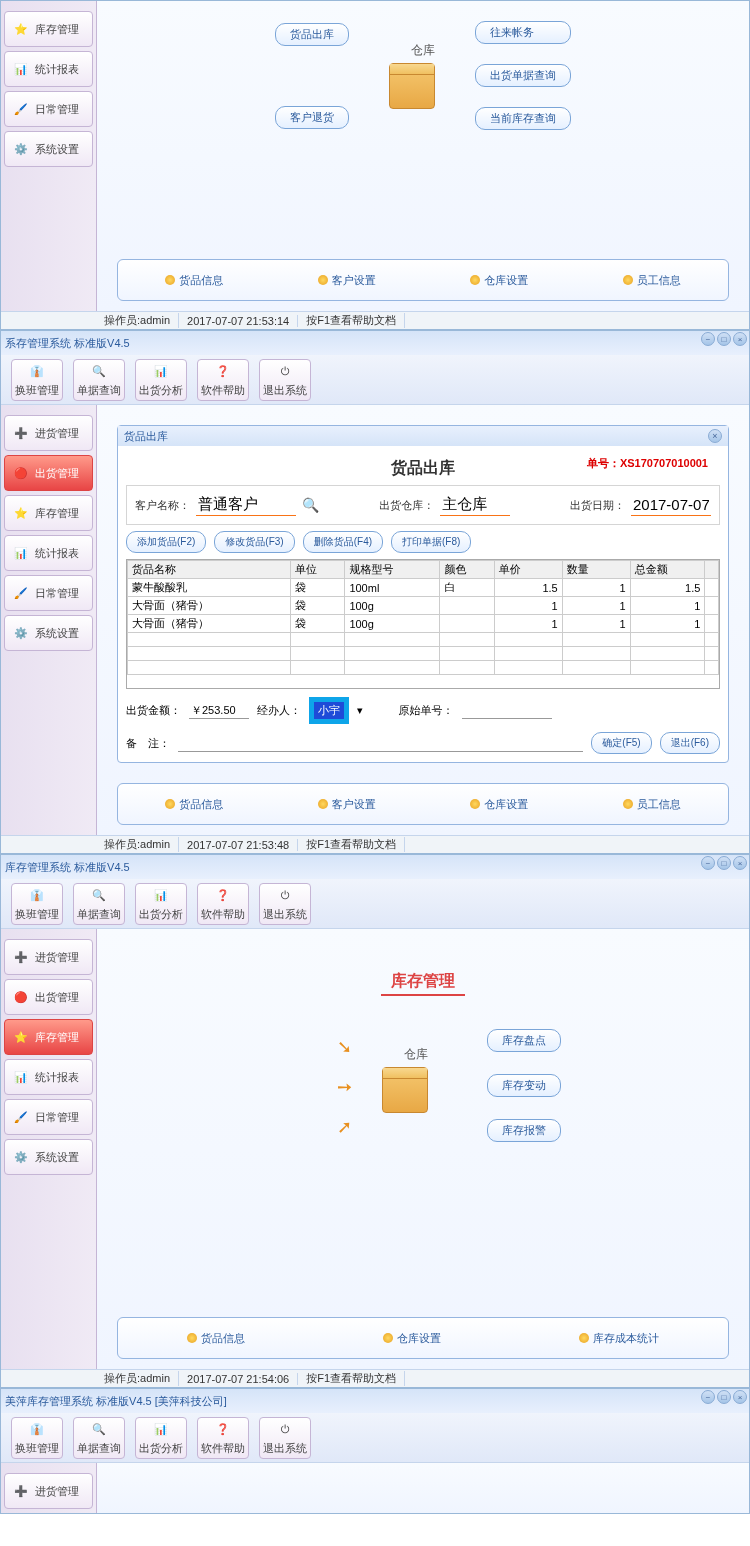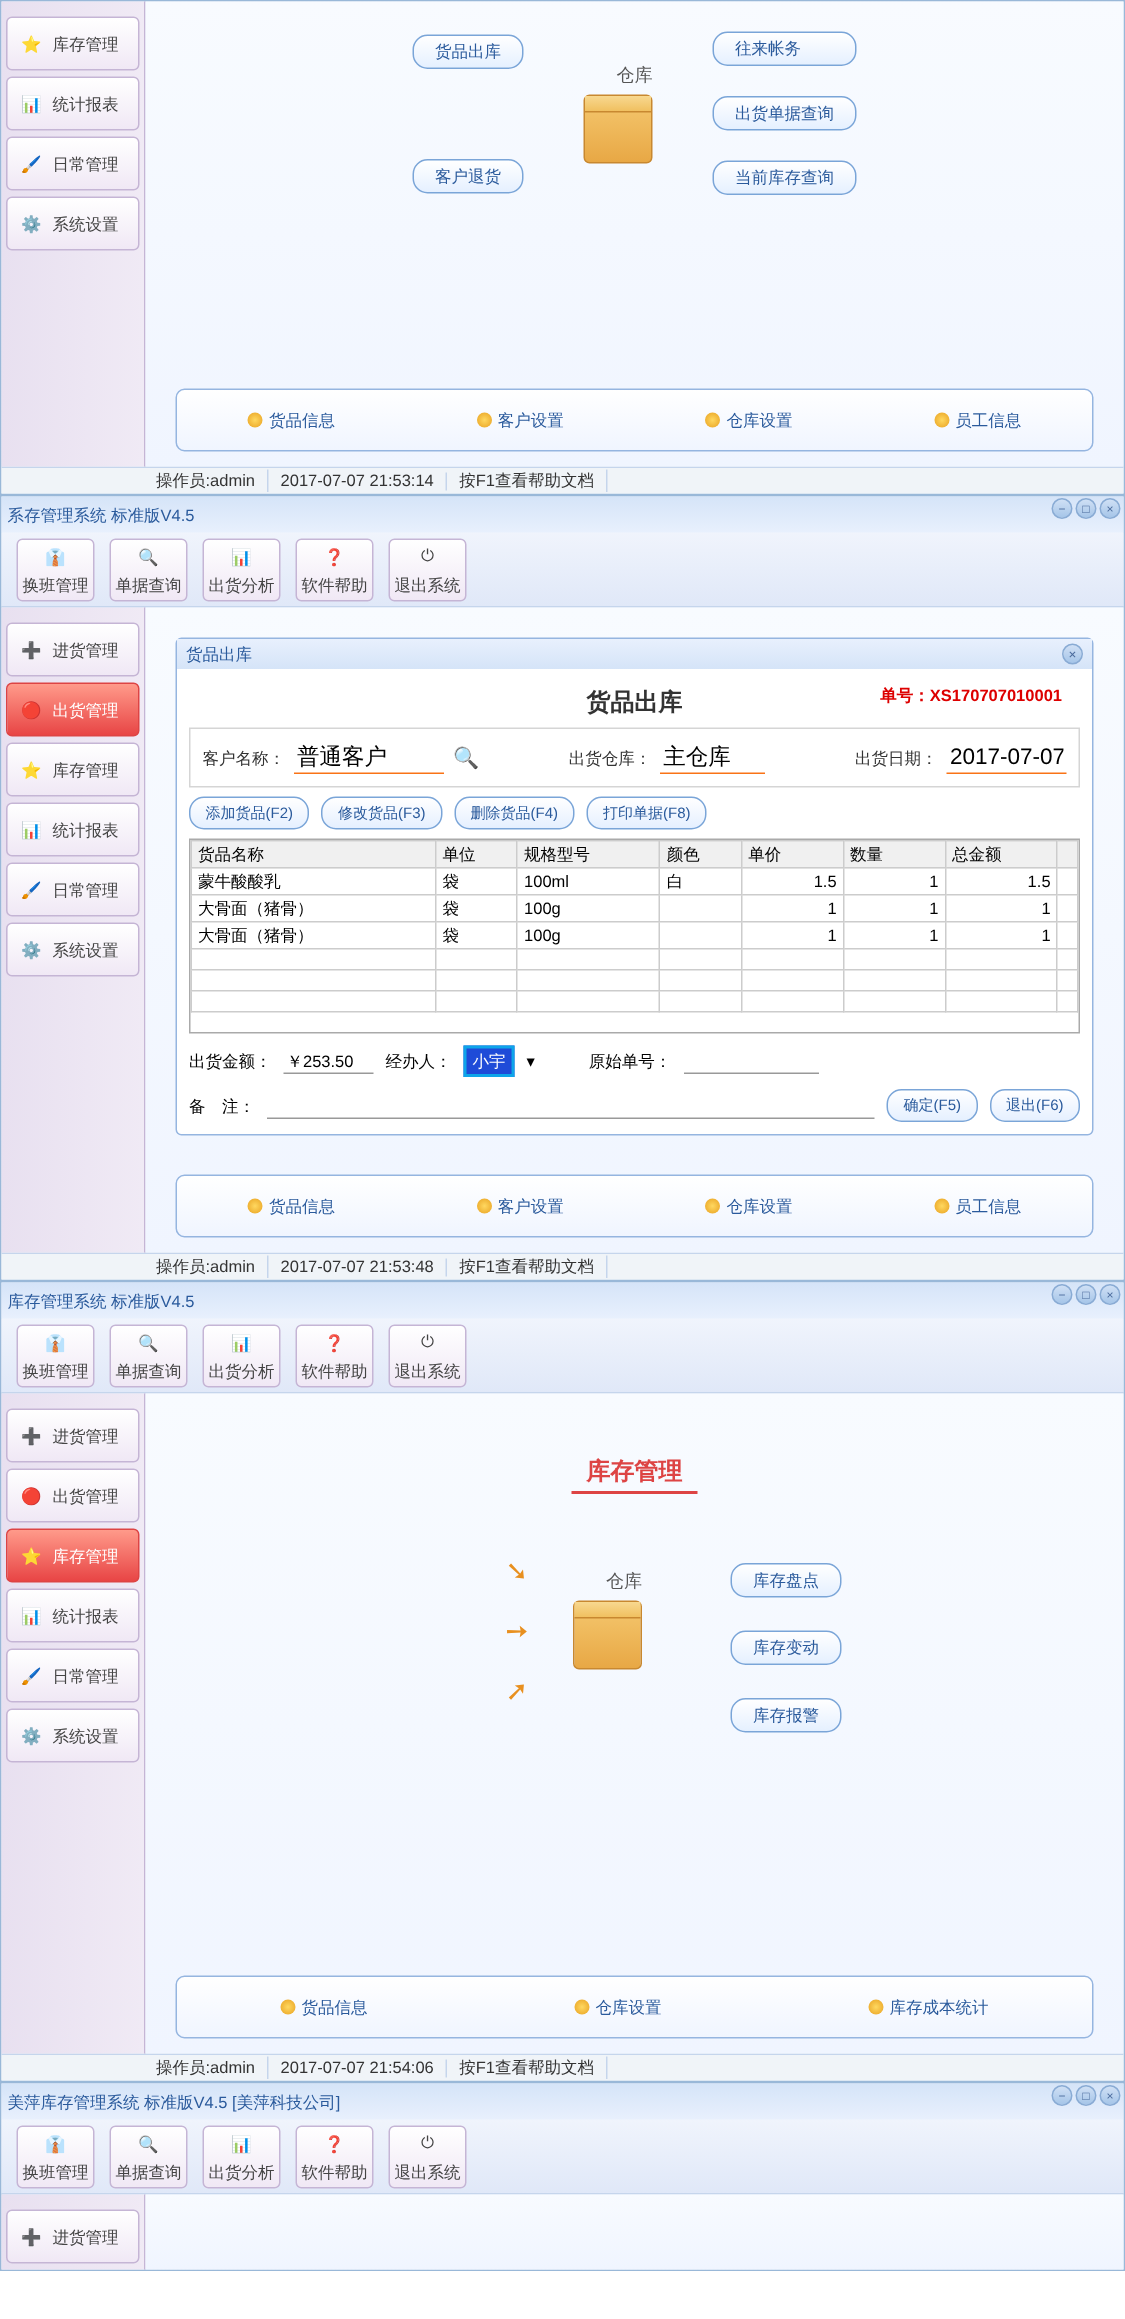--- a/index.html
+++ b/index.html
@@ -40,21 +40,21 @@
 .field-row input{border:none;border-bottom:1px solid #f97316;background:transparent;padding:2px;font-size:15px;width:100px}
 .action-row{display:flex;gap:8px;margin:6px 0}
 .abtn{padding:3px 10px;background:linear-gradient(#fff,#e5f0ff);border:1px solid #7aa5d8;border-radius:10px;color:#2a5a9c;cursor:pointer;font-size:10px}
 table.grid{width:100%;border-collapse:collapse;font-size:10px}
 table.grid th,table.grid td{border:1px solid #ccc;padding:1px 4px;text-align:left;height:14px}
 table.grid th{background:#f0f0f0;font-weight:normal}
 table.grid td.num{text-align:right}
 .grid-wrap{border:1px solid #aaa;height:130px;overflow:hidden;position:relative}
 .footer-row{display:flex;align-items:center;gap:8px;margin-top:8px;font-size:11px}
 .footer-row input{border:none;border-bottom:1px solid #999;background:transparent;padding:2px;font-size:11px}
-.sel{background:#1e4bd8;color:#fff;padding:1px 4px;border:2px solid #0ea5e9}
+.sel{background:#1e4bd8;color:#fff;padding:1px 4px;border:5px solid #0ea5e9}
 
 
 .diagram{position:relative;height:200px;margin-top:20px}
 .arrow-o{color:#e89020;font-size:18px;position:absolute}
 </style>
 </head>
 <body>
 
 <div class="window">
   <div class="body-row">
@@ -392,21 +392,21 @@
         <span class="section-title">库存管理</span>
       </div>
       <div class="diagram">
         <span class="arrow-o" style="left:230px;top:20px">➘</span>
         <span class="arrow-o" style="left:230px;top:60px">➙</span>
         <span class="arrow-o" style="left:230px;top:100px">➚</span>
         <div style="position:absolute;left:275px;top:30px;text-align:center">
           <div class="warehouse-label">仓库</div>
           <div class="box-ico"></div>
         </div>
-        <div style="position:absolute;left:380px;top:26px;display:flex;flex-direction:column;gap:22px">
+        <div style="position:absolute;left:380px;top:13px;display:flex;flex-direction:column;gap:22px">
           <span class="link-pill">库存盘点</span>
           <span class="link-pill">库存变动</span>
           <span class="link-pill">库存报警</span>
         </div>
       </div>
       <div class="bottom-links">
         <span class="blink">
             <span class="bullet"></span>
             <span>货品信息</span>
           </span>

